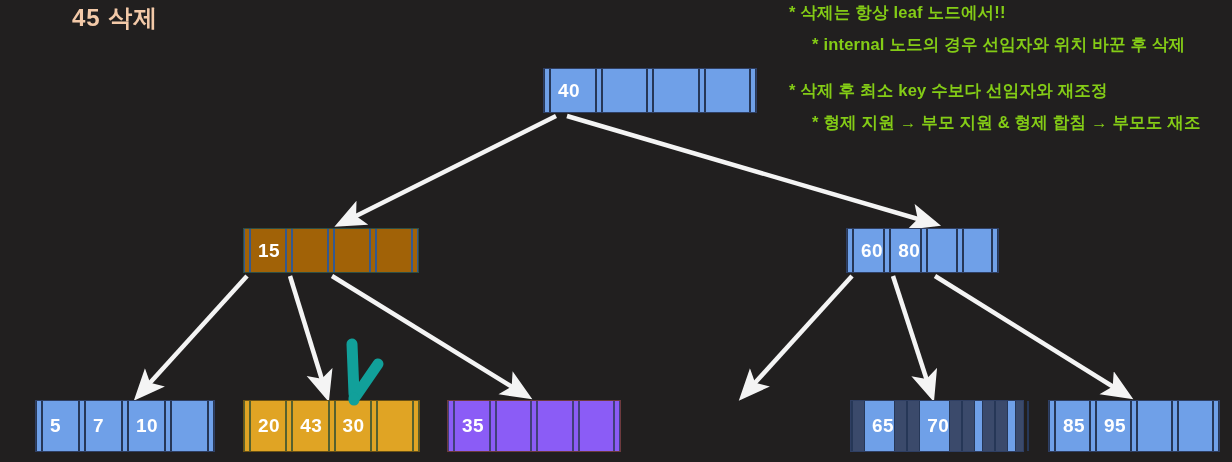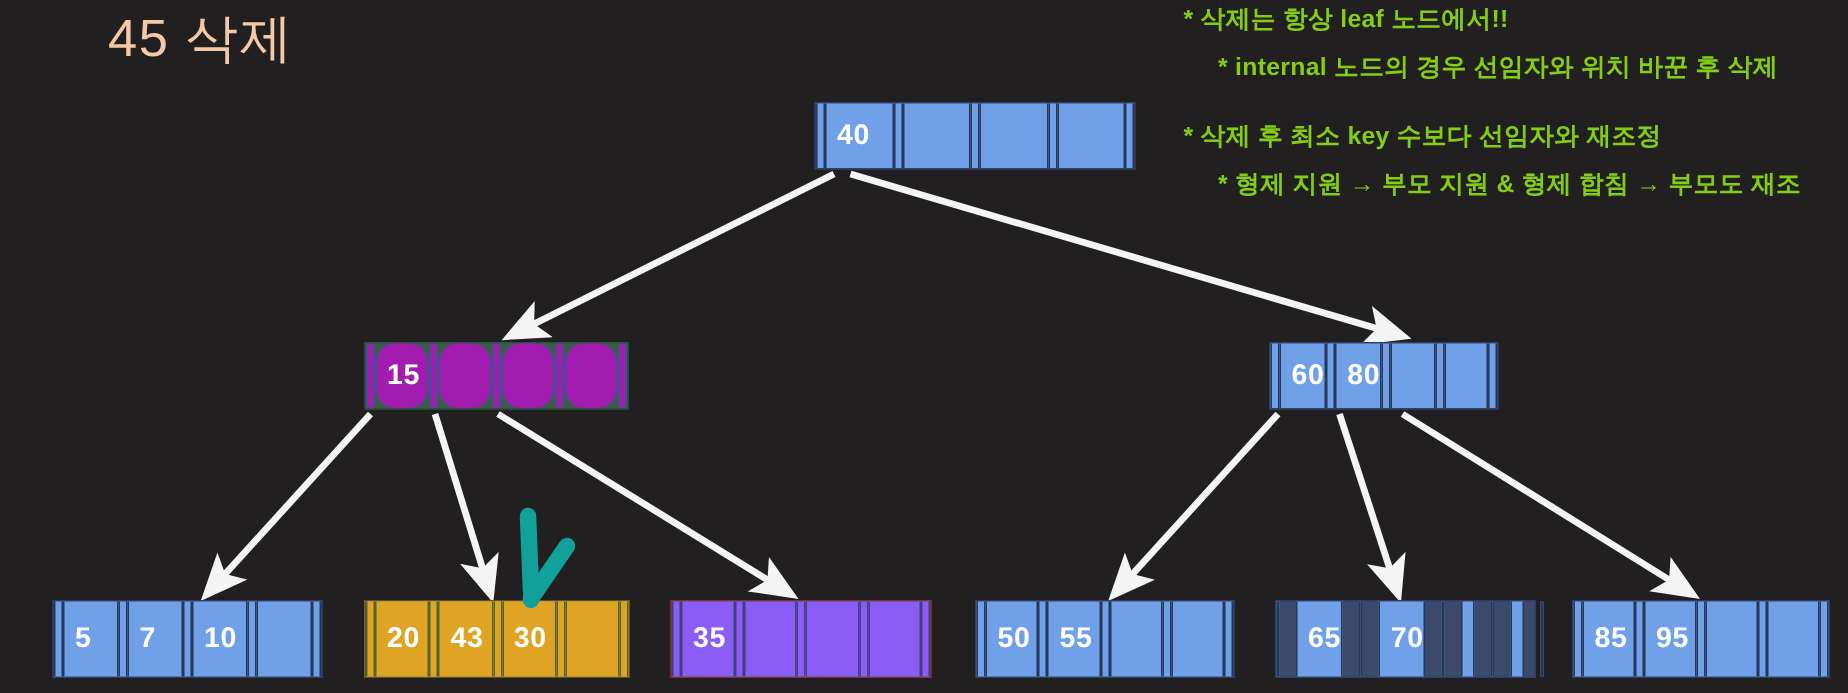--- a/index.html
+++ b/index.html
@@ -13,22 +13,22 @@
     height: 462px;
     background: #211f1f;
     overflow: hidden;
     font-family: "Liberation Sans", sans-serif;
   }
   
   #title {
     position: absolute;
     left: 72px;
     top: 2px;
-    font-size: 35px;
-    font-weight: 400;
+    font-size: 24px;
+    font-weight: 700;
     color: #f3c9a8;
     letter-spacing: 1px;
     white-space: nowrap;
   }
   .note {
     position: absolute;
     color: #84cc16;
     font-size: 16.5px;
     font-weight: 700;
     white-space: nowrap;
@@ -64,21 +64,21 @@
     display: flex;
     align-items: center;
     padding-left: 7px;
     color: #ffffff;
     font-size: 19px;
     font-weight: 600;
     letter-spacing: 0.5px;
   }
   
   .node.green { border-color: #2f4f44; background: #3c5c48; }
-  .node.green .ptr, .node.green .cell { background: #a21caf; border-color: #35598f; border-radius: 13px; }
+  .node.green .ptr, .node.green .cell { background: #a16207; border-color: #35598f; }
   .node.amber { border-color: #6b5214; background: #7dd3fc; }
   .node.amber .ptr, .node.amber .cell { background: #e0a424; border-color: #55612f; }
   .node.red   { border-color: #6d3a3d; background: #7d4548; }
   .node.red .ptr, .node.red .cell { background: #8b5cf6; border-color: #41407a; }
 
   
   #node-root     { left: 543px; top: 68px;  width: 214px; height: 45px; }
   #node-internal-left  { left: 243px; top: 228px; width: 176px; height: 45px; }
   #node-internal-right { left: 846px; top: 228px; width: 153px; height: 45px; }
   #node-leaf-1 { left: 35px;   top: 400px; width: 180px; height: 52px; }
@@ -199,31 +199,20 @@
       <div class="ptr"></div>
       <div class="cell">35</div>
       <div class="ptr"></div>
       <div class="cell"></div>
       <div class="ptr"></div>
       <div class="cell"></div>
       <div class="ptr"></div>
       <div class="cell"></div>
       <div class="ptr"></div>
     </div>
-  <div class="node" id="node-leaf-4">
-      <div class="ptr"></div>
-      <div class="cell">50</div>
-      <div class="ptr"></div>
-      <div class="cell">55</div>
-      <div class="ptr"></div>
-      <div class="cell"></div>
-      <div class="ptr"></div>
-      <div class="cell"></div>
-      <div class="ptr"></div>
-    </div>
   <div class="node" id="node-leaf-5">
       <div class="ptr"></div>
       <div class="cell">65</div>
       <div class="ptr"></div>
       <div class="cell">70</div>
       <div class="ptr"></div>
       <div class="cell"></div>
       <div class="ptr"></div>
       <div class="cell"></div>
       <div class="ptr"></div>

